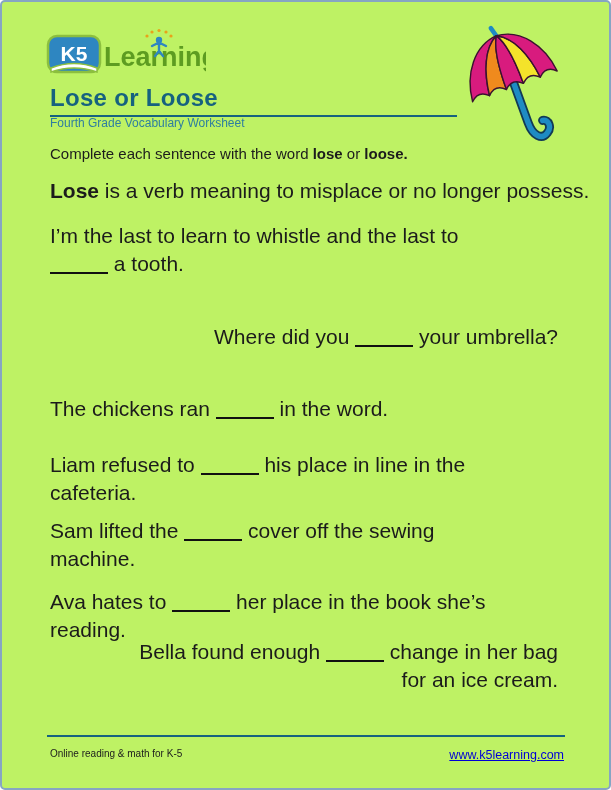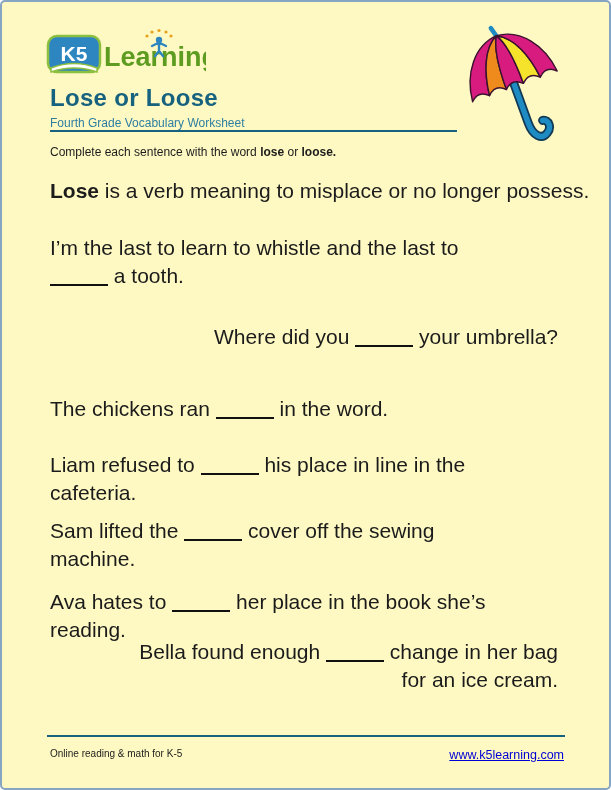--- a/index.html
+++ b/index.html
@@ -3,62 +3,62 @@
 <meta charset="utf-8">
 <style>
   * { margin: 0; padding: 0; box-sizing: border-box; }
   html, body { background: #ffffff; }
   body { font-family: "Liberation Sans", sans-serif; }
 
   .page {
     position: relative;
     width: 611px;
     height: 790px;
-    background: #fef9c3;
+    background: #bef264;
     border: 2px solid #86a5c3;
     border-radius: 5px;
     overflow: hidden;
   }
 
   
   .logo { position: absolute; left: 44px; top: 26px; width: 160px; height: 50px; }
 
   .umbrella { position: absolute; left: 443px; top: 20px; width: 140px; height: 135px; }
 
   .title {
     position: absolute; left: 48px; top: 82px;
     width: 407px;
     font-size: 24px; font-weight: bold;
     color: #16627f;
-    padding-bottom: 18px;
+    padding-bottom: 3px;
     border-bottom: 2px solid #16627f;
     letter-spacing: 0.3px;
   }
   .subtitle {
     position: absolute; left: 48px; top: 114px;
     font-size: 12px; color: #2e7ea0;
   }
   .instruction {
     position: absolute; left: 48px; top: 143px;
-    font-size: 12px; color: #1c1c1c;
+    font-size: 15px; color: #1c1c1c;
   }
   .definitions {
     position: absolute; left: 48px; top: 178px;
     font-size: 21px; color: #1c1c1c; line-height: 21px;
   }
 
   
   .sentence {
     position: absolute; left: 48px;
     width: 508px;
     font-size: 21px; line-height: 28px;
     color: #1b1b1b;
     white-space: pre-wrap;
   }
-  .s1 { top: 232px; }
+  .s1 { top: 220px; }
   .s2 { top: 321px; text-align: right; }
   .s3 { top: 393px; }
   .s4 { top: 449px; }
   .s5 { top: 515px; }
   .s6 { top: 586px; }
   .s7 { top: 636px; text-align: right; }
 
   .blank {
     display: inline-block;
     width: 58px; height: 20px;

